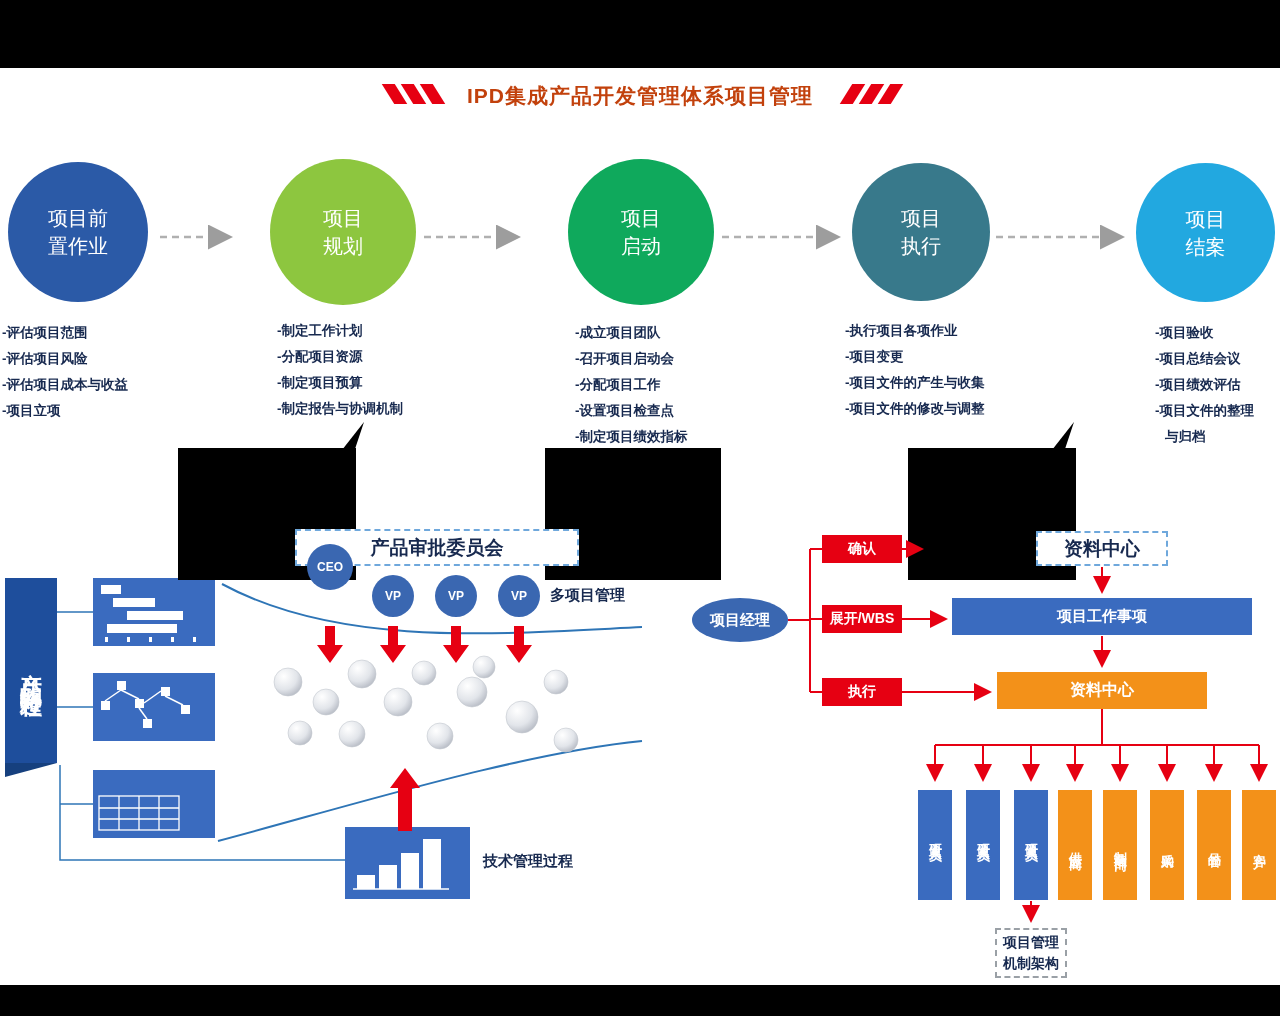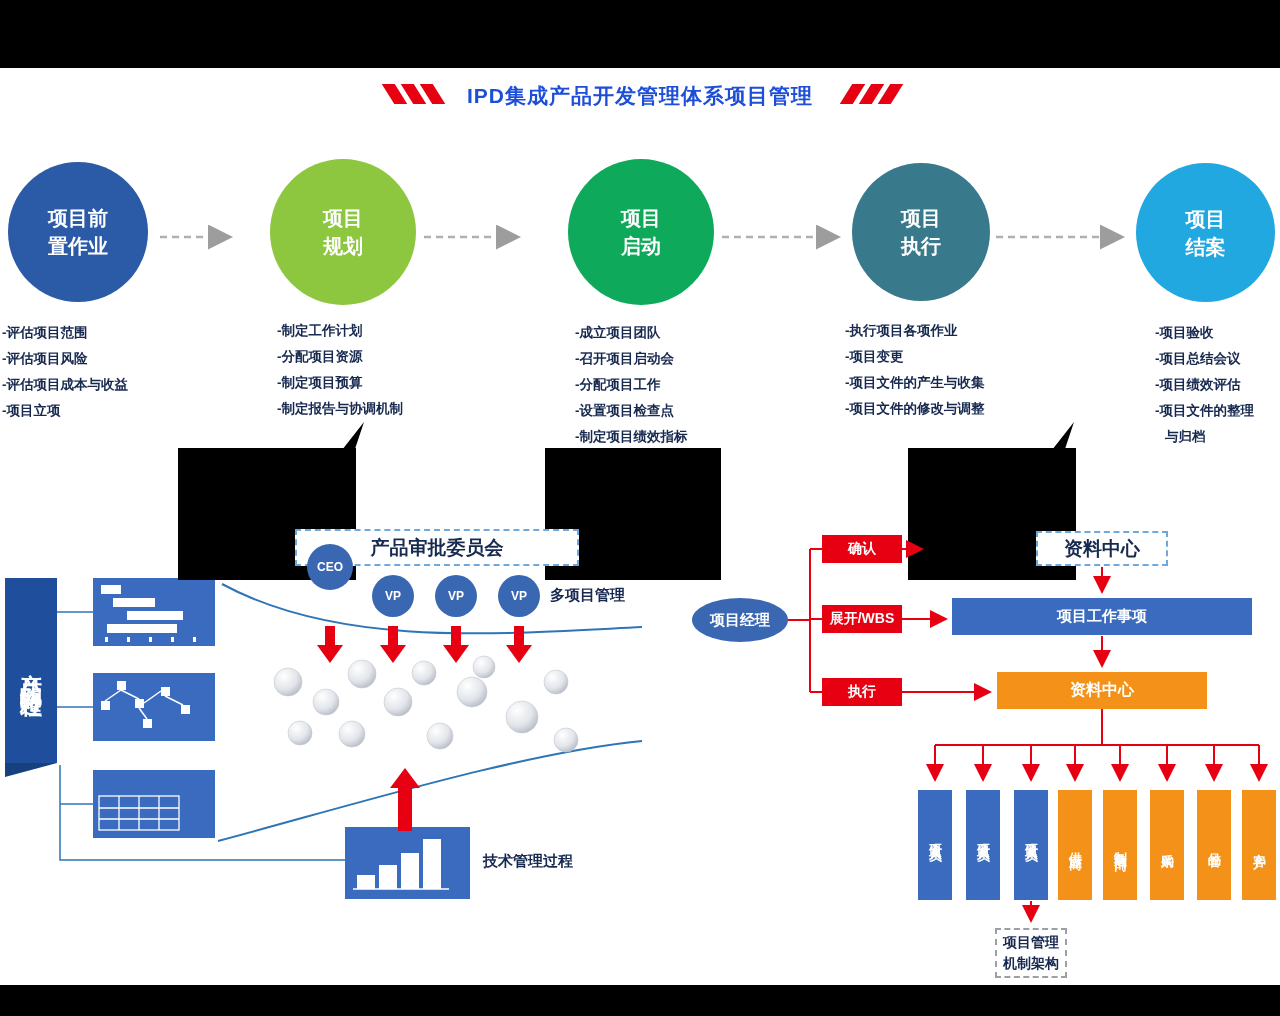--- a/index.html
+++ b/index.html
@@ -10,30 +10,30 @@
     background: #ffffff;
     overflow: hidden;
   }
   .bar { position: absolute; left: 0; width: 1280px; background: #000; z-index: 20; }
   .bar-top { top: 0; height: 68px; }
   .bar-bottom { top: 985px; height: 31px; }
 
   .main-title {
     position: absolute; top: 82px; left: 0; width: 1280px;
     text-align: center; font-size: 21px; font-weight: bold;
-    color: #1d4ed8; letter-spacing: 1px; z-index: 5;
+    color: #c2410c; letter-spacing: 1px; z-index: 5;
   }
   .slashes { position: absolute; top: 84px; display: flex; gap: 6px; z-index: 5; }
   .slash { width: 13px; height: 20px; background: #e60012; }
   .sl .slash { transform: skewX(32deg); }
   .sr .slash { transform: skewX(-32deg); }
 
   .phase-circle {
     position: absolute; border-radius: 50%;
-    color: #fff; font-weight: bold; text-align: right;
+    color: #fff; font-weight: normal; text-align: right;
     display: flex; align-items: center; justify-content: center;
     white-space: pre-line; font-size: 20px; line-height: 1.4; z-index: 2;
   }
   .bullets {
     position: absolute; color: #17294f; font-size: 13.5px;
     font-weight: 600; line-height: 26px; z-index: 2;
   }
   .bullet { padding-left: 10px; text-indent: -10px; }
 
   .blackbox { position: absolute; background: #000; z-index: 3; }

